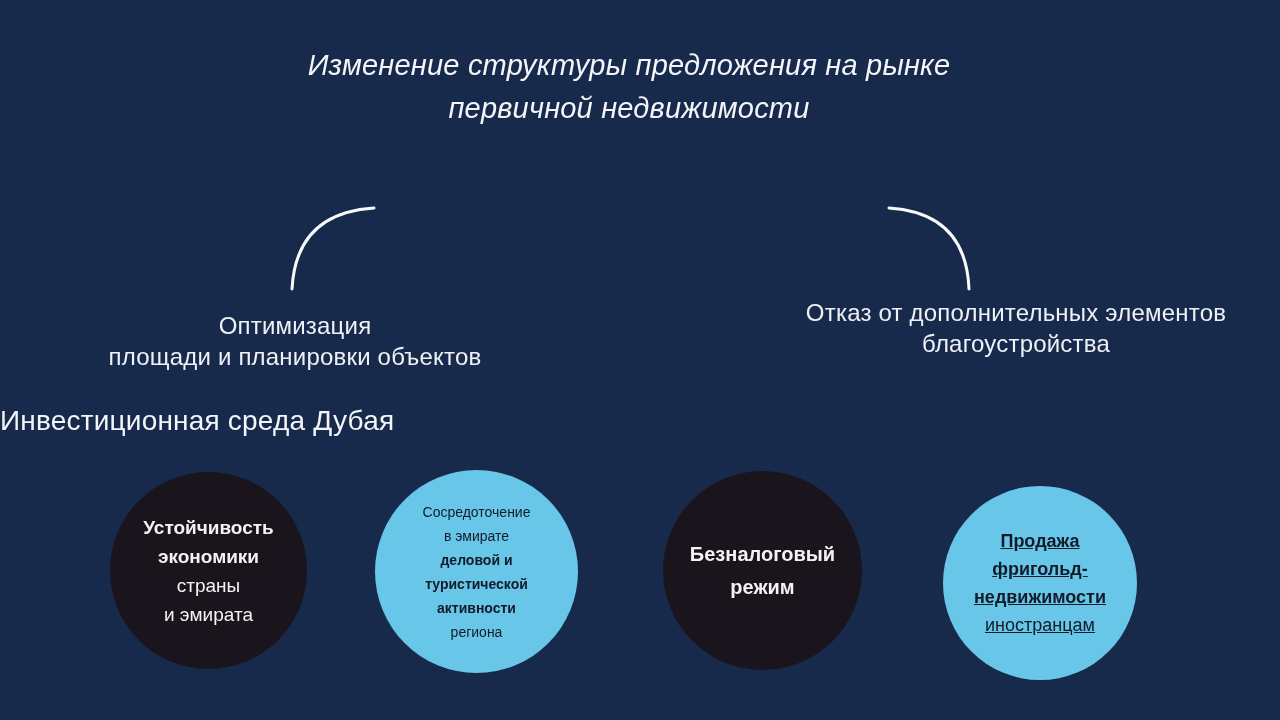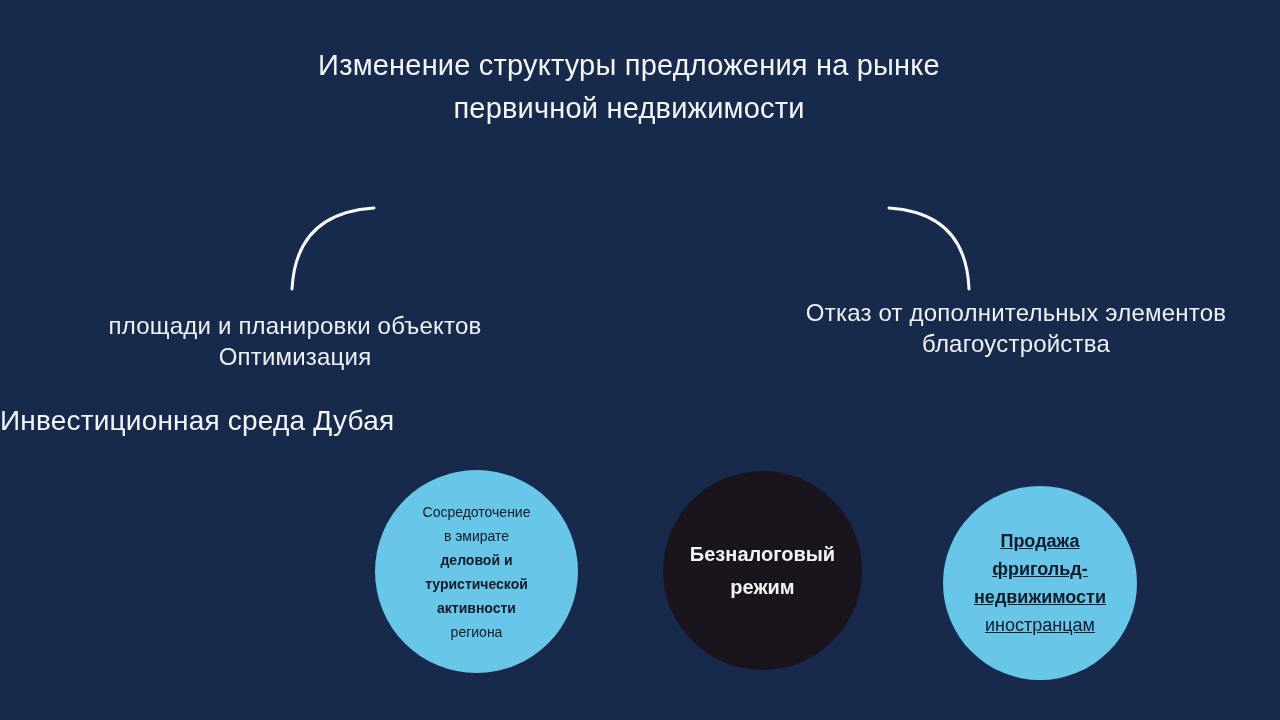--- a/index.html
+++ b/index.html
@@ -14,20 +14,21 @@
   .slide{position:absolute;inset:0;width:1280px;height:720px;}
 
   
   .slide-title{
     position:absolute;top:44px;left:0;width:1258px;
     text-align:center;
     font-size:29px;line-height:43px;
     color:#f3f5f8;
     font-weight:400;
     letter-spacing:.2px;
+    font-style:italic;
   }
 
   
   .root-node{
     position:absolute;left:378px;top:176px;width:508px;height:64px;
     box-sizing:border-box;
     border:3px solid #f8f9fb;
     border-radius:34px;
     display:flex;align-items:center;justify-content:center;
     font-size:26px;color:#eef1f5;
@@ -77,31 +78,37 @@
     <div>первичной недвижимости</div>
   </div>
 
   <svg class="connectors" viewBox="0 0 1280 720" xmlns="http://www.w3.org/2000/svg" aria-hidden="true">
     <path d="M374 208 Q296 213 292 289" fill="none" stroke="#f8f9fb" stroke-width="3" stroke-linecap="round"></path>
     <path d="M889 208 Q966 213 969 289" fill="none" stroke="#f8f9fb" stroke-width="3" stroke-linecap="round"></path>
   </svg>
 
 
   <div class="branch branch-left">
+    <div>Оптимизация</div>
     <div>площади и планировки объектов</div>
-    <div>Оптимизация</div>
   </div>
 
   <div class="branch branch-right">
     <div>Отказ от дополнительных элементов</div>
     <div>благоустройства</div>
   </div>
 
   <div class="section-title">Инвестиционная среда Дубая</div>
 
+  <div class="circle circle-dark circle-1">
+    <span class="b">Устойчивость</span>
+    <span class="b">экономики</span>
+    <span>страны</span>
+    <span>и эмирата</span>
+  </div>
 
   <div class="circle circle-blue circle-2">
     <span>Сосредоточение</span>
     <span>в эмирате</span>
     <span class="b">деловой и</span>
     <span class="b">туристической</span>
     <span class="b">активности</span>
     <span>региона</span>
   </div>
 

